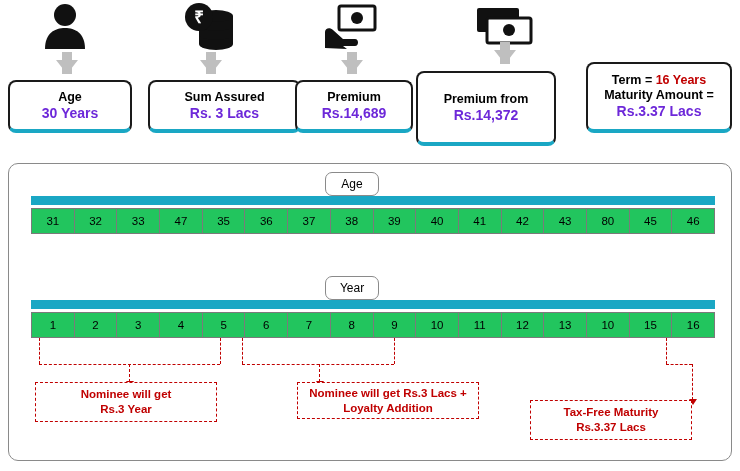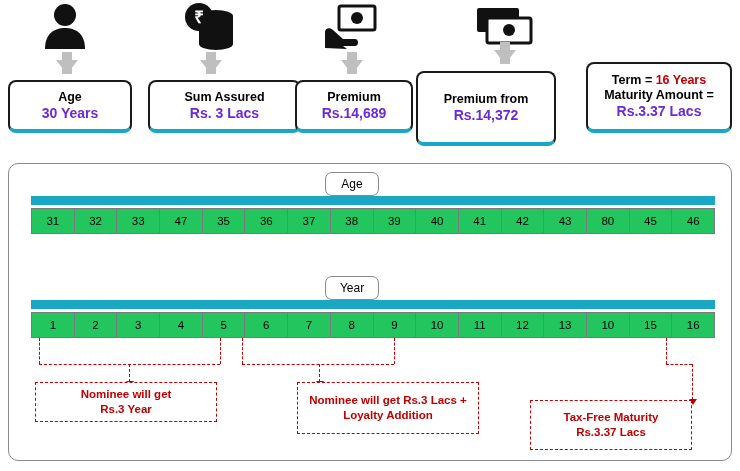--- a/index.html
+++ b/index.html
@@ -315,24 +315,24 @@
     <div class="rl-v" style="left:657px; top:174px; height:26px;"></div>
     <div class="rl-h" style="left:657px; top:200px; width:26px;"></div>
     <div class="rl-v" style="left:683px; top:200px; height:36px;"></div>
     <div class="rl-arrow-down" style="left:680px; top:235px;"></div>
 
     <div class="callout" style="left:26px; top:218px; width:182px; height:40px;">
       <div>Nominee will get</div>
       <div>Rs.3 Year</div>
     </div>
 
-    <div class="callout" style="left:288px; top:218px; width:182px; height:52px;">
+    <div class="callout" style="left:288px; top:218px; width:182px; height:37px;">
       <div>Nominee will get Rs.3 Lacs +</div>
       <div>Loyalty Addition</div>
     </div>
 
-    <div class="callout" style="left:521px; top:236px; width:162px; height:50px;align-items:center;">
+    <div class="callout" style="left:521px; top:236px; width:162px; height:40px;align-items:center;">
       <div>Tax-Free Maturity</div>
       <div>Rs.3.37 Lacs</div>
     </div>
 
   </div>
 </div>
 
 </body></html>

